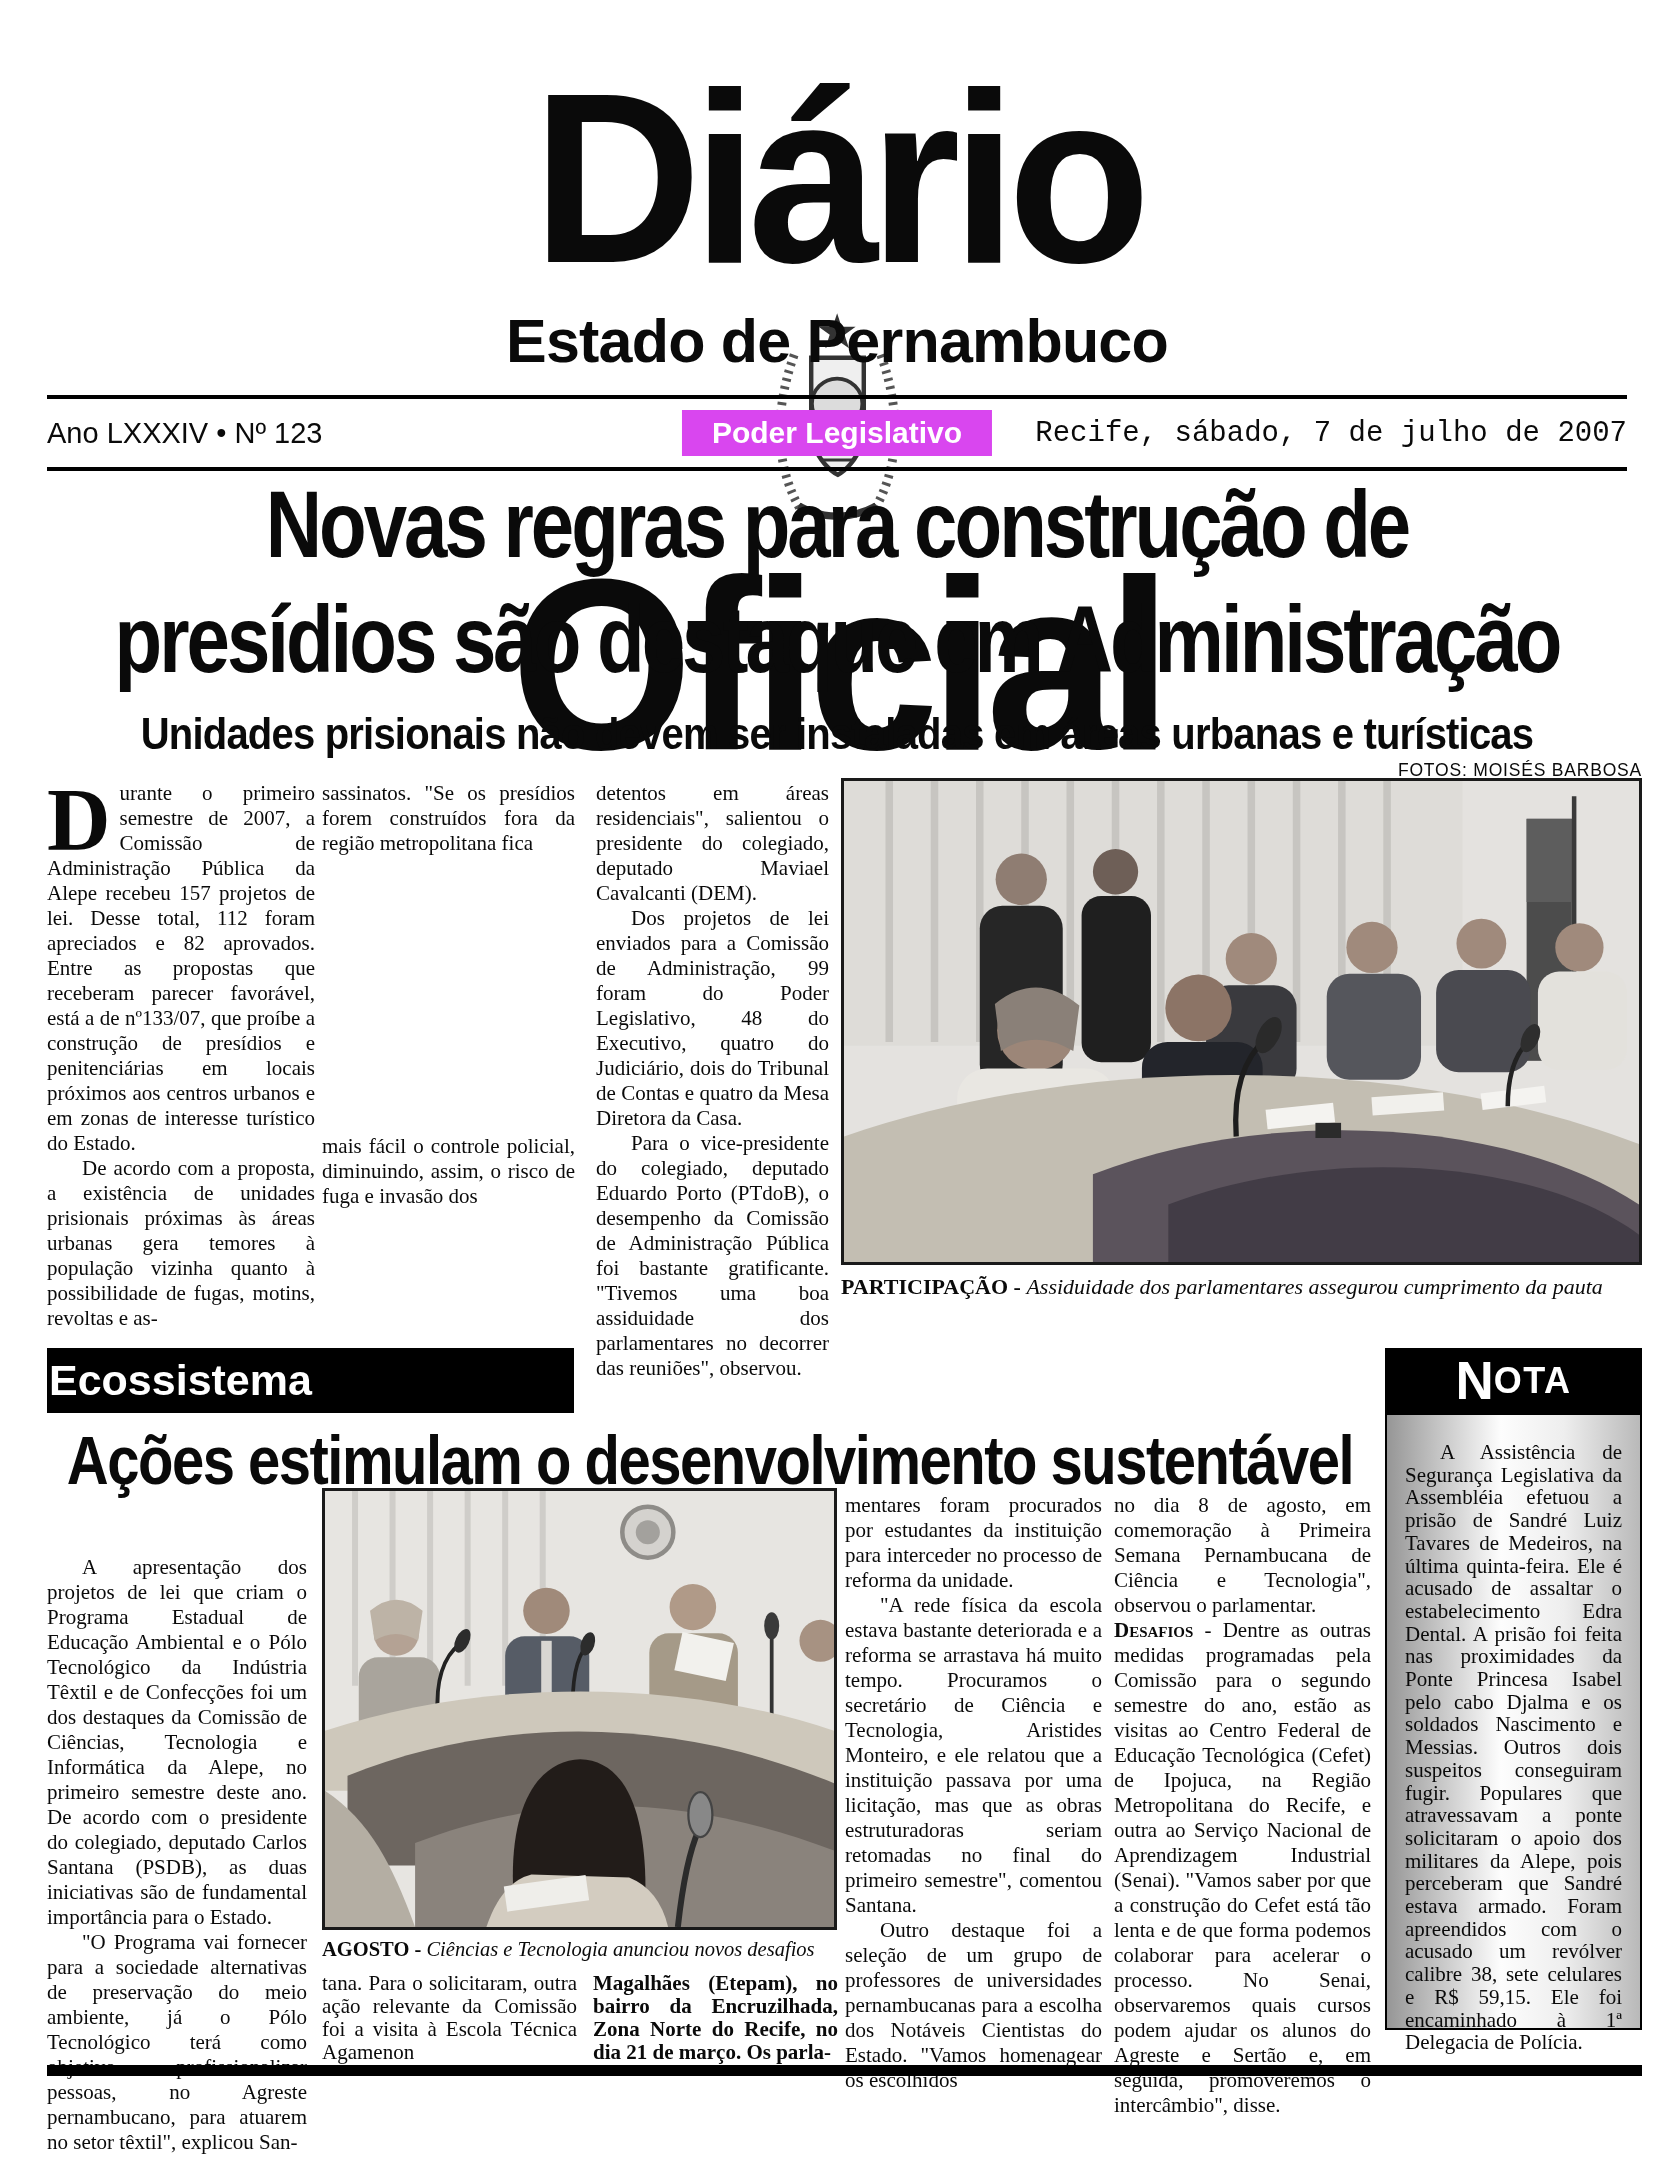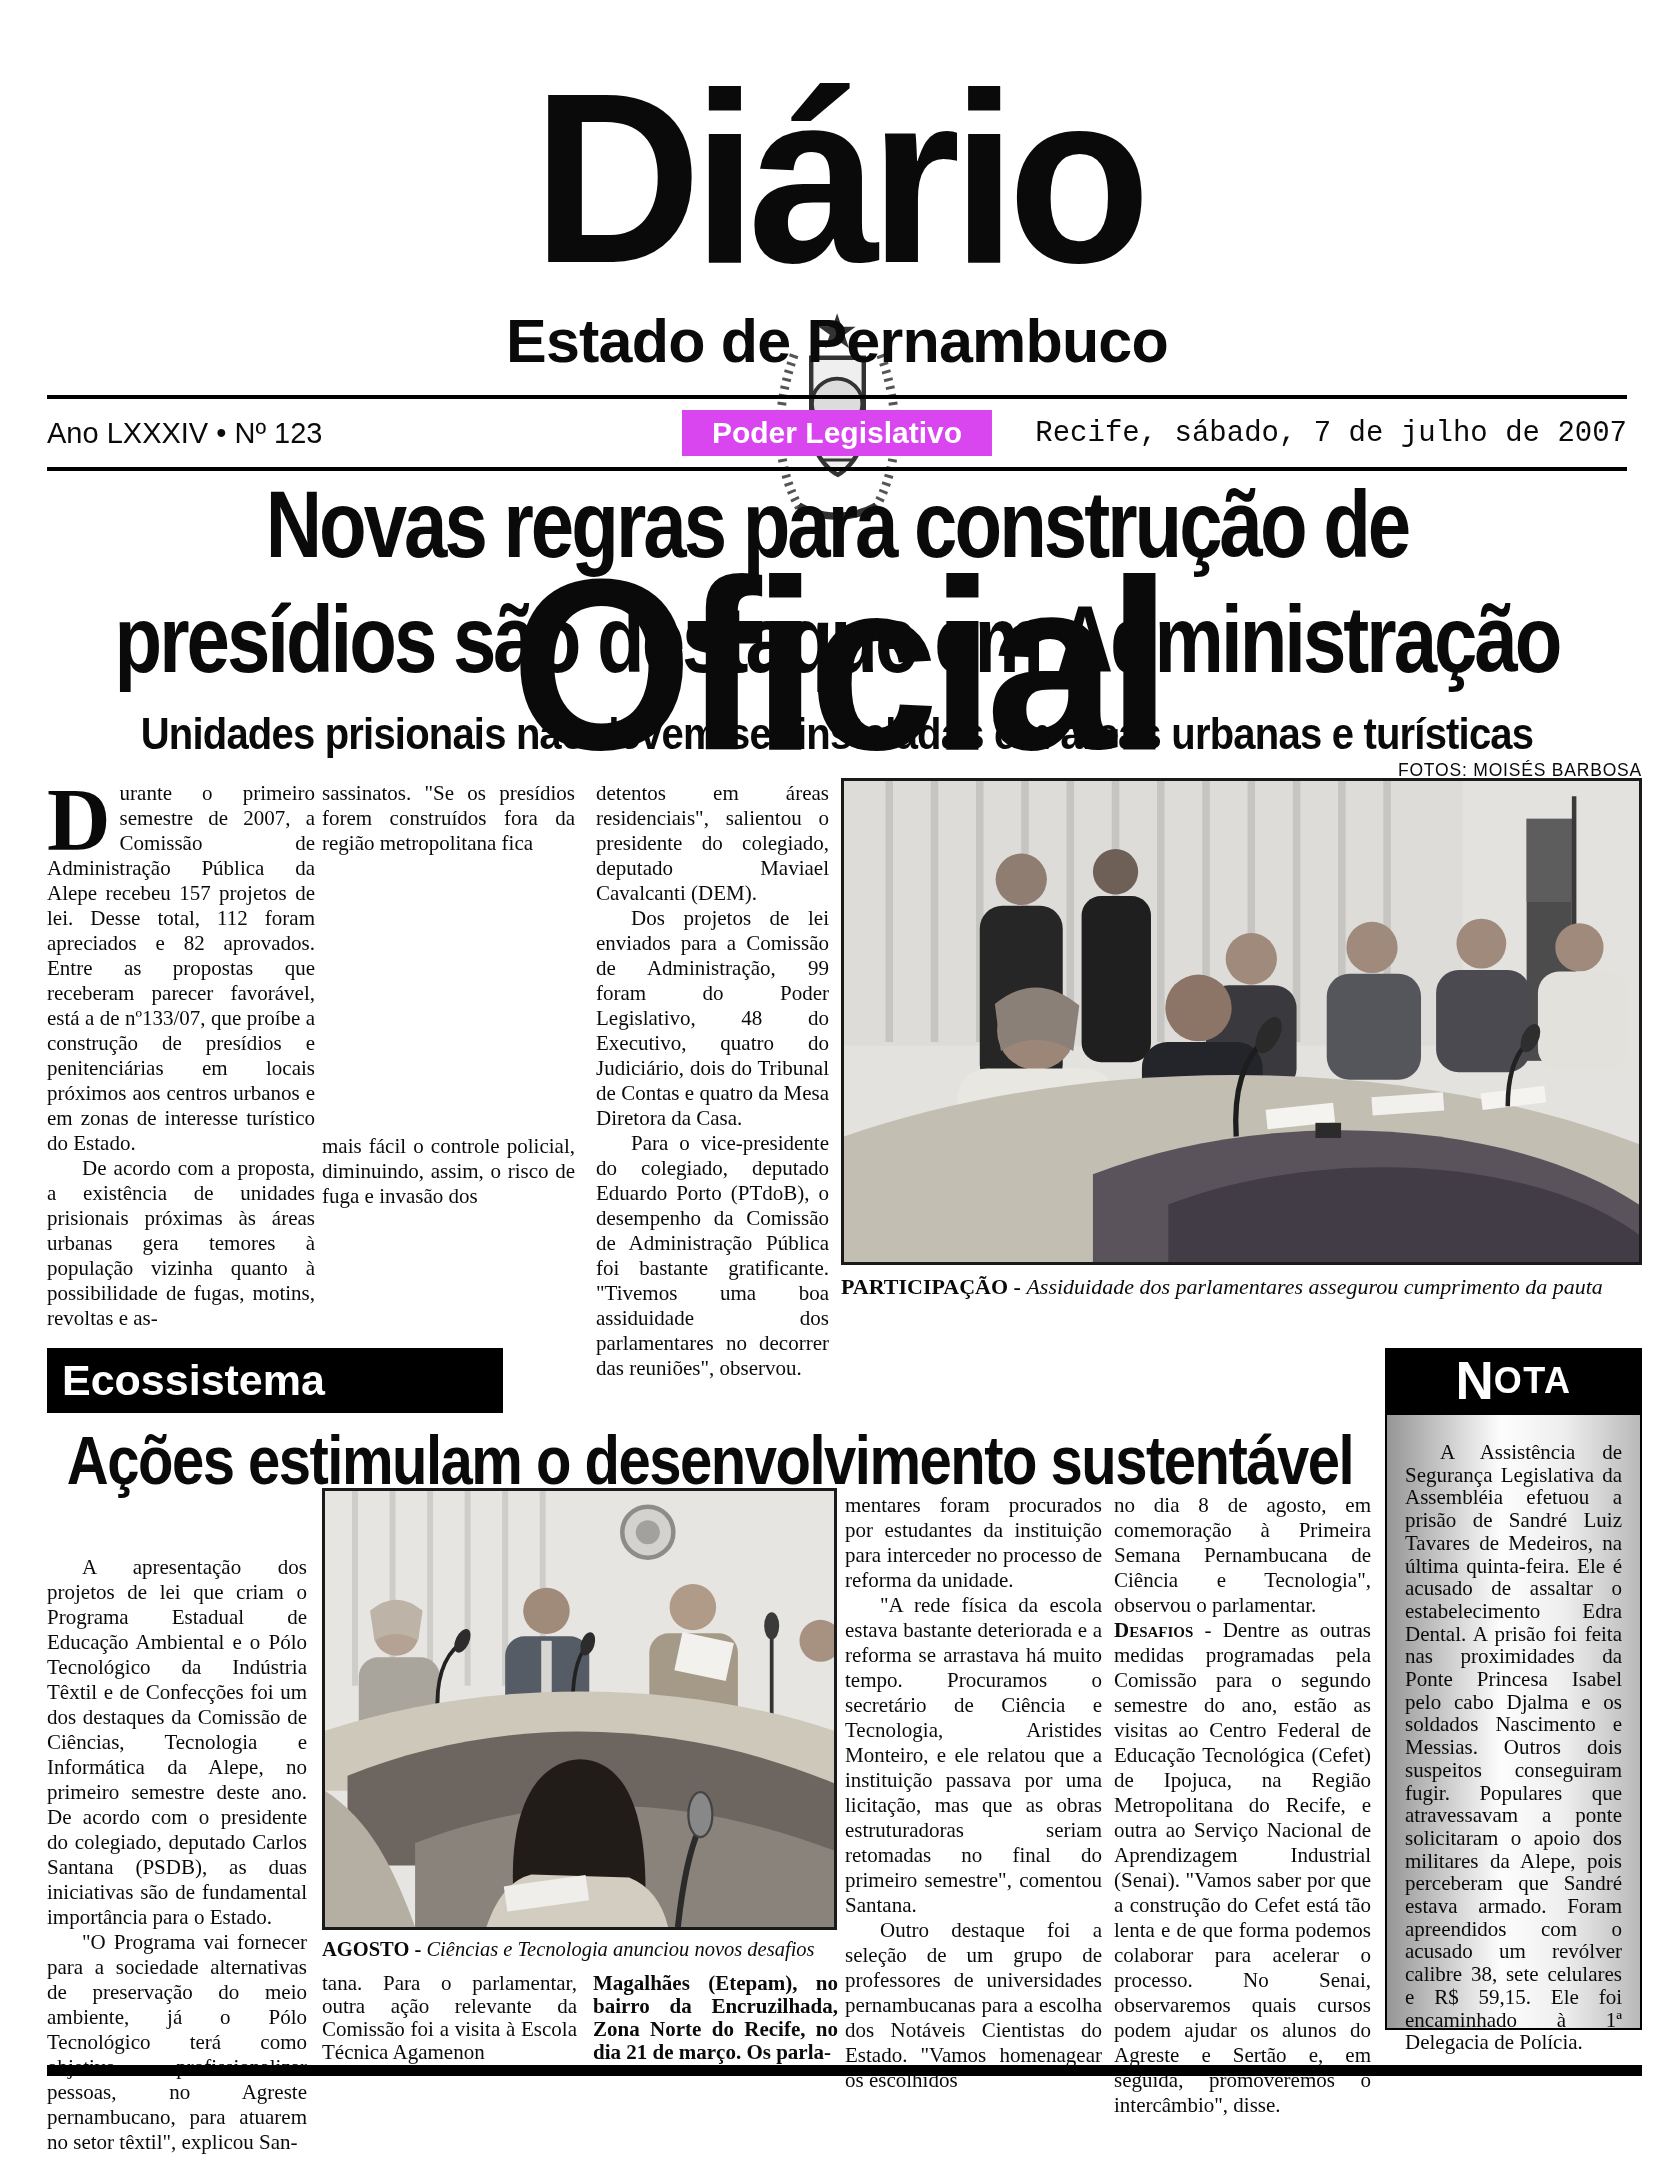--- a/index.html
+++ b/index.html
@@ -57,22 +57,22 @@
   #photo2{top:1488px;left:322px;width:515px;height:442px;}
   .photo svg{display:block;width:100%;height:100%;}
 
   .caption{font-size:22px;}
   .cap-label{font-weight:bold;font-family:"Liberation Serif",serif;}
   .cap-text{font-style:italic;}
   #caption1{top:1274px;left:841px;width:801px;}
   #caption2{top:1938px;left:322px;width:532px;font-size:20.5px;}
 
   
-  #eco-kicker{top:1348px;left:47px;width:456px;height:65px;background:#000;color:#fff;display:flex;
-              align-items:center;padding-left:15px;box-sizing:border-box;font-family:"Liberation Sans",sans-serif;
+  #eco-kicker{top:1348px;left:47px;width:527px;height:65px;background:#000;color:#fff;display:flex;
+              align-items:center;padding-left:2px;box-sizing:border-box;font-family:"Liberation Sans",sans-serif;
               font-weight:bold;font-size:43px;}
   #eco-headline{top:1426px;left:47px;width:1326px;text-align:center;font-family:"Liberation Sans",sans-serif;
               font-weight:bold;font-size:58px;letter-spacing:-1.5px;transform:scaleY(1.18);white-space:nowrap;}
   #ecol1{top:1555px;left:47px;width:260px;height:563px;}
   #ecol2{top:1972px;left:322px;width:255px;}
   #ecol3{top:1972px;left:593px;width:245px;font-weight:bold;}
   #ecol4{top:1493px;left:845px;width:257px;height:563px;}
   #ecol5{top:1493px;left:1114px;width:257px;height:563px;}
   .smallcaps{font-variant:small-caps;font-weight:bold;}
 
@@ -254,21 +254,21 @@
       <ellipse cx="500" cy="432" rx="16" ry="30" fill="#888" stroke="#444" stroke-width="3"></ellipse>
       <rect x="240" y="520" width="110" height="34" fill="#efeeea" transform="rotate(-8 295 537)"></rect>
     </svg>
   </div>
   <div id="caption2" class="abs caption">
     <span class="cap-label">AGOSTO -</span>
     <span class="cap-text">Ciências e Tecnologia anunciou novos desafios</span>
   </div>
 
   <div id="ecol2" class="abs bodycol tight">
-    <p>tana. Para o parlamentar, outra ação relevante da Comissão foi a visita à Escola Técnica Agamenon</p>
+    <p>tana. Para o solicitaram, outra ação relevante da Comissão foi a visita à Escola Técnica Agamenon</p>
   </div>
   <div id="ecol3" class="abs bodycol tight">
     <p>Magalhães (Etepam), no bairro da Encruzilhada, Zona Norte do Recife, no dia 21 de março. Os parla-</p>
   </div>
 
   <div id="ecol4" class="abs bodycol">
     <p>mentares foram procurados por estudantes da instituição para interceder no processo de reforma da unidade.</p>
     <p class="indent">"A rede física da escola estava bastante deteriorada e a reforma se arrastava há muito tempo. Procuramos o secretário de Ciência e Tecnologia, Aristides Monteiro, e ele relatou que a instituição passava por uma licitação, mas que as obras estruturadoras seriam retomadas no final do primeiro semestre", comentou Santana.</p>
     <p class="indent">Outro destaque foi a seleção de um grupo de professores de universidades pernambucanas para a escolha dos Notáveis Cientistas do Estado. "Vamos homenagear os escolhidos</p>
   </div>

